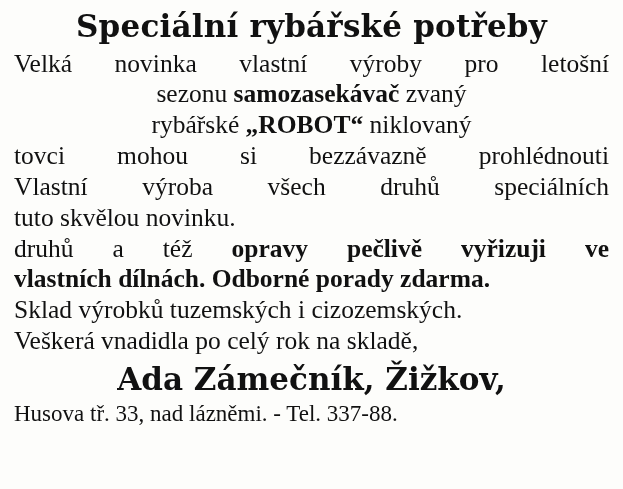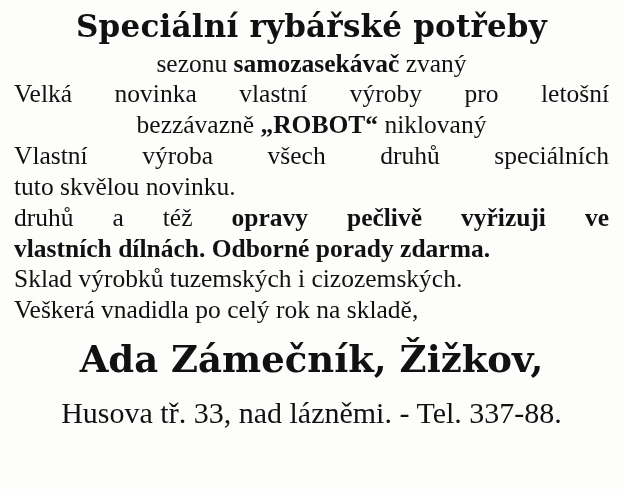--- a/index.html
+++ b/index.html
@@ -46,52 +46,52 @@
   }
   .left {
     text-align: left;
   }
   .b {
     font-weight: bold;
   }
   .signature {
     text-align: center;
     font-weight: bold;
-    font-size: 37px;
+    font-size: 31px;
     line-height: 1.15;
-    margin-top: 12px;
+    margin-top: 5px;
     font-family: "DejaVu Serif", serif;
   }
   .address {
-    text-align: center;
-    font-size: 30px;
+    font-size: 23px;
     line-height: 1.18;
-    margin-top: 14px;
+    margin-top: 2px;
     white-space: nowrap;
   }
 </style>
 </head>
 <body>
 
 <div class="ad">
 
   <div class="headline">Speciální rybářské potřeby</div>
 
-  <div class="line center">
-    <span>sezonu </span><span class="b">samozasekávač</span><span> zvaný</span>
-  </div>
-
   <div class="line just">
     <span>Velká novinka vlastní výroby pro letošní</span>
   </div>
 
   <div class="line center">
-    <span>bezzávazně </span><span class="b">„ROBOT“</span><span> niklovaný</span>
+    <span>sezonu </span><span class="b">samozasekávač</span><span> zvaný</span>
   </div>
 
+  <div class="line center">
+    <span>rybářské </span><span class="b">„ROBOT“</span><span> niklovaný</span>
+  </div>
+
+  <div class="line just">tovci mohou si bezzávazně prohlédnouti</div>
   <div class="line just">Vlastní výroba všech druhů speciálních</div>
 
   <div class="line left">tuto skvělou novinku.</div>
 
   <div class="line just">
     <span>druhů a též </span><span class="b">opravy pečlivě vyřizuji ve</span>
   </div>
 
   <div class="line left b">vlastních dílnách. Odborné porady zdarma.</div>
 

